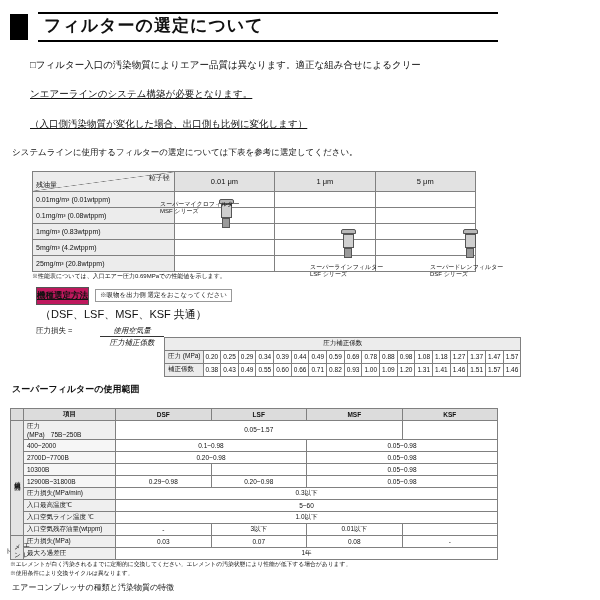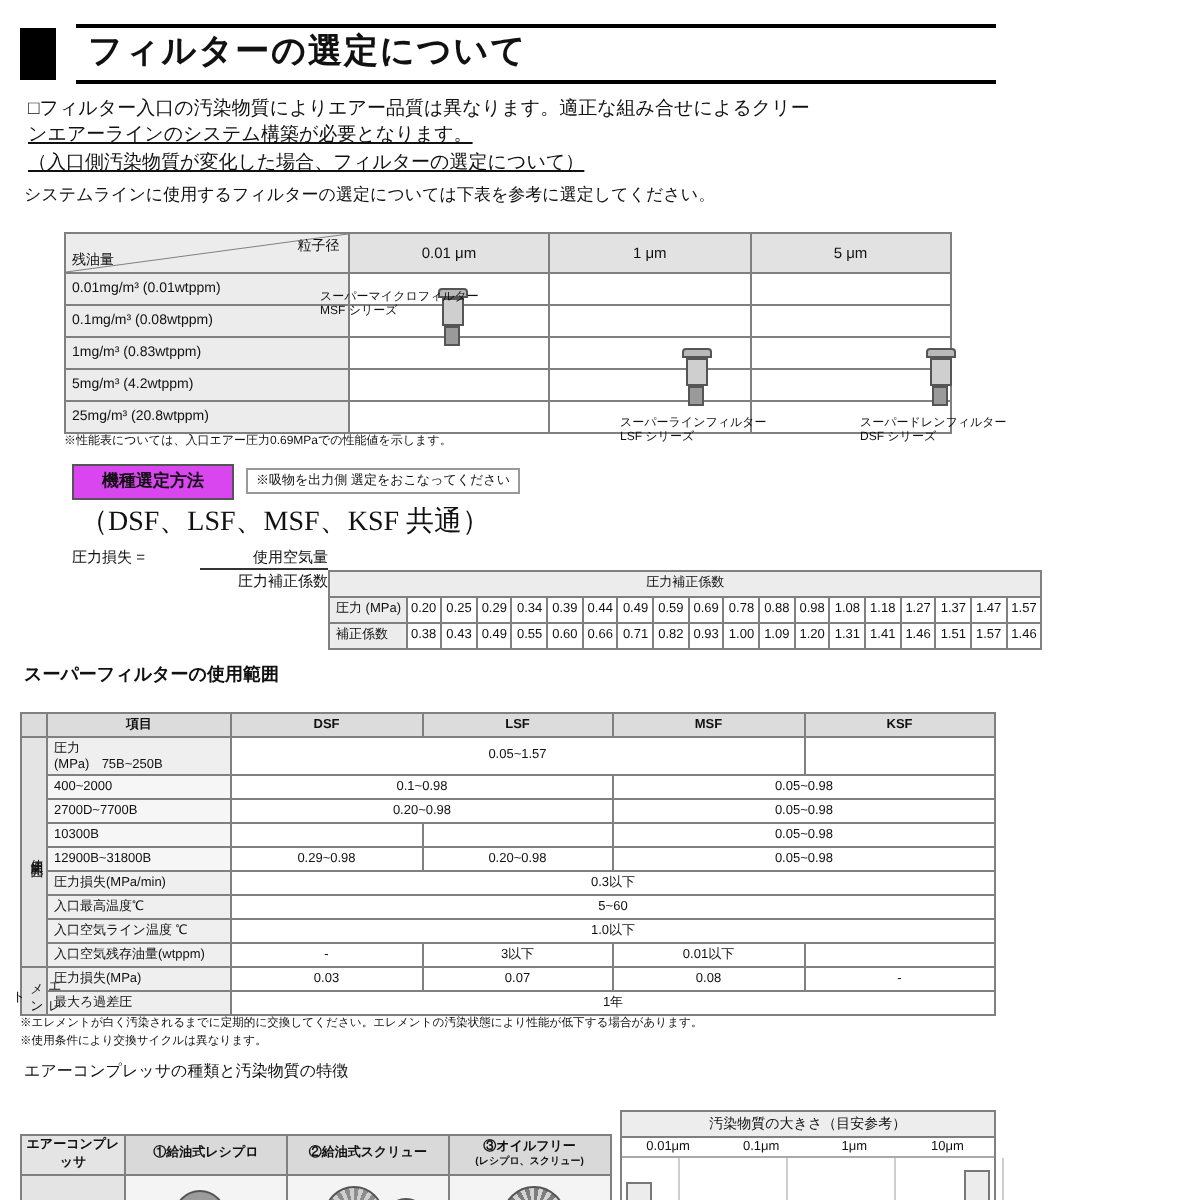--- a/index.html
+++ b/index.html
@@ -17,21 +17,21 @@
   .title-row { display:flex; align-items:center; gap:0; margin:4px 0 6px 0; }
   .title-bar { width:18px; height:26px; background:#000; margin-right:10px; }
   .title-text {
     flex:1; border-bottom:2px solid #000; border-top:2px solid #000;
     font-size:17px; font-weight:bold; letter-spacing:1px;
     padding:3px 6px 4px 6px; line-height:1.1;
   }
 
   
   .intro { font-size:9.5px; line-height:1.45; margin:4px 0 2px 4px; }
-  .intro p { margin:0; }
+  .intro p { margin:16px; }
   .indent1 { margin-left:10px;text-decoration:underline; }
   .note-line { font-size:8.5px; margin:3px 0 4px 2px; }
 
   
   table { border-collapse:collapse; width:100%;margin-top:12px; }
   td, th { border:1px solid #808080; font-size:7px; padding:1px 2px; vertical-align:middle; }
 
   
   .perf-wrap { margin:2px 0 0 0; position:relative; }
   .perf-title {
@@ -53,23 +53,23 @@
 
   
   .fglyph { position:absolute; width:16px; }
   .fg-body { width:11px; margin:0 auto; background:#cfcfcf; border:1px solid #555; }
   .fg-cap { width:15px; height:5px; background:#b9b9b9; border:1px solid #555; margin:0 auto; border-radius:2px 2px 0 0;}
   .fg-bowl { width:8px; margin:0 auto; background:#9a9a9a; border:1px solid #555; }
   .fg-label { position:absolute; font-size:6px; line-height:1.25; white-space:nowrap; }
 
   
   .sel-head { display:flex; align-items:center; gap:6px; margin:6px 0 2px 26px; }
-  .sel-box { border:1px solid #555; background:#d946ef; font-size:8.5px; font-weight:bold; padding:2px 14px; }
+  .sel-box { border:1px solid #555; background:#be185d; font-size:8.5px; font-weight:bold; padding:2px 0;text-decoration:underline; }
   .sel-note { font-size:6.5px; border:1px solid #999; padding:1px 4px; background:#fff; }
-  .sel-series { font-size:14px; margin:2px 0 3px 30px;font-family:Liberation Serif, serif; }
+  .sel-series { font-size:11px; margin:2px 0 3px 30px; }
 
   .press-wrap { display:flex; margin:0 0 6px 26px; }
   .press-left { font-size:7.5px; line-height:1.5; width:128px; }
   .press-left .l1 { display:flex; }
   .press-left .l1 span:first-child { width:64px; }
   .ptab { width:360px; }
   .ptab td { text-align:center; height:13px; font-size:6.5px; }
   .ptab .lbl { background:#ececec; text-align:left; padding-left:3px; white-space:nowrap; }
   .ptab .cap { background:#ececec; text-align:center; font-size:6.5px; }
 
@@ -114,21 +114,21 @@
 <div class="page">
 
   <div class="title-row">
     <div class="title-bar"></div>
     <div class="title-text">フィルターの選定について</div>
   </div>
 
   <div class="intro">
     <p>□フィルター入口の汚染物質によりエアー品質は異なります。適正な組み合せによるクリー</p>
     <p class="indent1">ンエアーラインのシステム構築が必要となります。</p>
-    <p class="indent1">（入口側汚染物質が変化した場合、フィルターの選定について）</p>
+    <p class="indent1">（入口側汚染物質が変化した場合、出口側も比例に変化します）</p>
   </div>
   <div class="note-line">システムラインに使用するフィルターの選定については下表を参考に選定してください。</div>
 
   <div class="perf-wrap" style="padding:0 22px;">
     <table class="perf">
       <tbody>
           <tr>
         <td class="corner" style="width:32%;">
           <div class="diag"></div>
           <div class="p1">粒子径</div>
@@ -201,21 +201,21 @@
   <div class="sel-head">
     <div class="sel-box">機種選定方法</div>
     <div class="sel-note">※吸物を出力側 選定をおこなってください</div>
   </div>
   <div class="sel-series">（DSF、LSF、MSF、KSF 共通）</div>
 
   <div class="press-wrap">
     <div class="press-left">
       <div class="l1">
         <span>圧力損失 =</span>
-        <span style="display:inline-block;text-align:right;">
+        <span style="display:inline-block;text-align:center;font-style:italic;">
           <span style="display:block;border-bottom:1px solid #333;">使用空気量</span>
           <span style="display:block;">圧力補正係数</span>
         </span>
       </div>
     </div>
     <div style="flex:1;">
       <table class="ptab" style="width:100%;">
         <tbody>
             <tr>
           <td class="cap" colspan="19">圧力補正係数</td>

